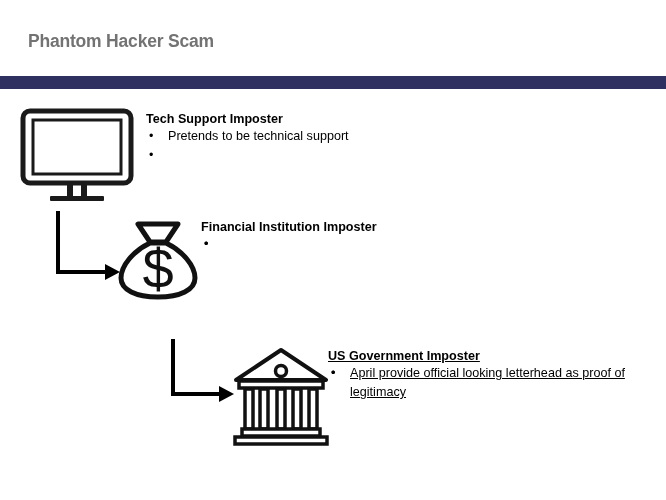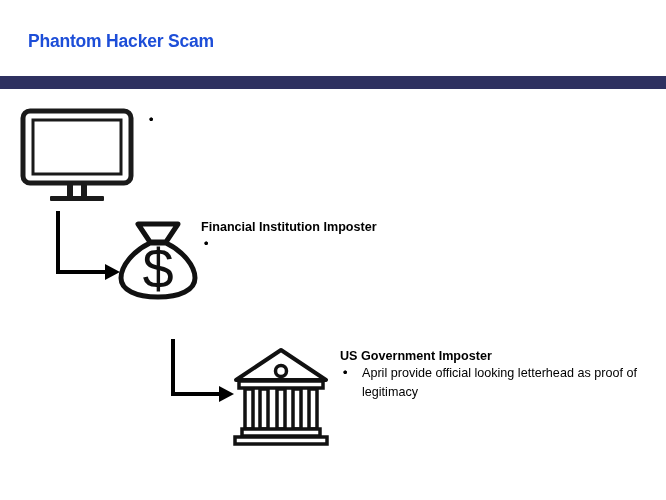--- a/index.html
+++ b/index.html
@@ -17,21 +17,21 @@
   }
 
   
   #slide-title {
     position: absolute;
     left: 28px;
     top: 31px;
     font-size: 17.5px;
     font-weight: bold;
     letter-spacing: -0.2px;
-    color: #1d4ed8;
+    color: #737373;
     white-space: nowrap;
     text-align: right;
   }
   #title-rule {
     position: absolute;
     left: 0;
     top: 76px;
     width: 666px;
     height: 13px;
     background: #2e3160;
@@ -80,23 +80,24 @@
   
   #block-financial {
     position: absolute;
     left: 201px;
     top: 219px;
     width: 450px;
   }
   
   #block-government {
     position: absolute;
-    left: 340px;
+    left: 328px;
     top: 348px;
     width: 320px;
+    text-decoration: underline;
   }
 
   
   .icon-wrap { position: absolute; }
   #monitor-icon-wrap { left: 20px;  top: 108px; }
   #moneybag-icon-wrap { left: 117px; top: 218px; }
   #bank-icon-wrap    { left: 232px; top: 347px; }
 
   
   #arrow-1-wrap { left: 48px;  top: 207px; }
@@ -158,23 +159,25 @@
     <rect x="45" y="42" width="8" height="40" fill="#ffffff" stroke="#111111" stroke-width="3.5"></rect>
     <rect x="61" y="42" width="8" height="40" fill="#ffffff" stroke="#111111" stroke-width="3.5"></rect>
     <rect x="77" y="42" width="8" height="40" fill="#ffffff" stroke="#111111" stroke-width="3.5"></rect>
 
     <rect x="10" y="82" width="78" height="7" fill="#ffffff" stroke="#111111" stroke-width="3.5"></rect>
     <rect x="3" y="90" width="92" height="7" fill="#ffffff" stroke="#111111" stroke-width="3.5"></rect>
   </svg>
 </div>
 
 <div id="block-tech">
+  <div class="section-heading">Tech Support Imposter</div>
   <ul class="bullet-list">
     <li>
       <span class="dot">•</span>
+      <span>Pretends to be technical support</span>
     </li>
     <li>
       <span class="dot">•</span>
     </li>
   </ul>
 </div>
 
 <div id="block-financial">
   <div class="section-heading">Financial Institution Imposter</div>
   <ul class="bullet-list">

